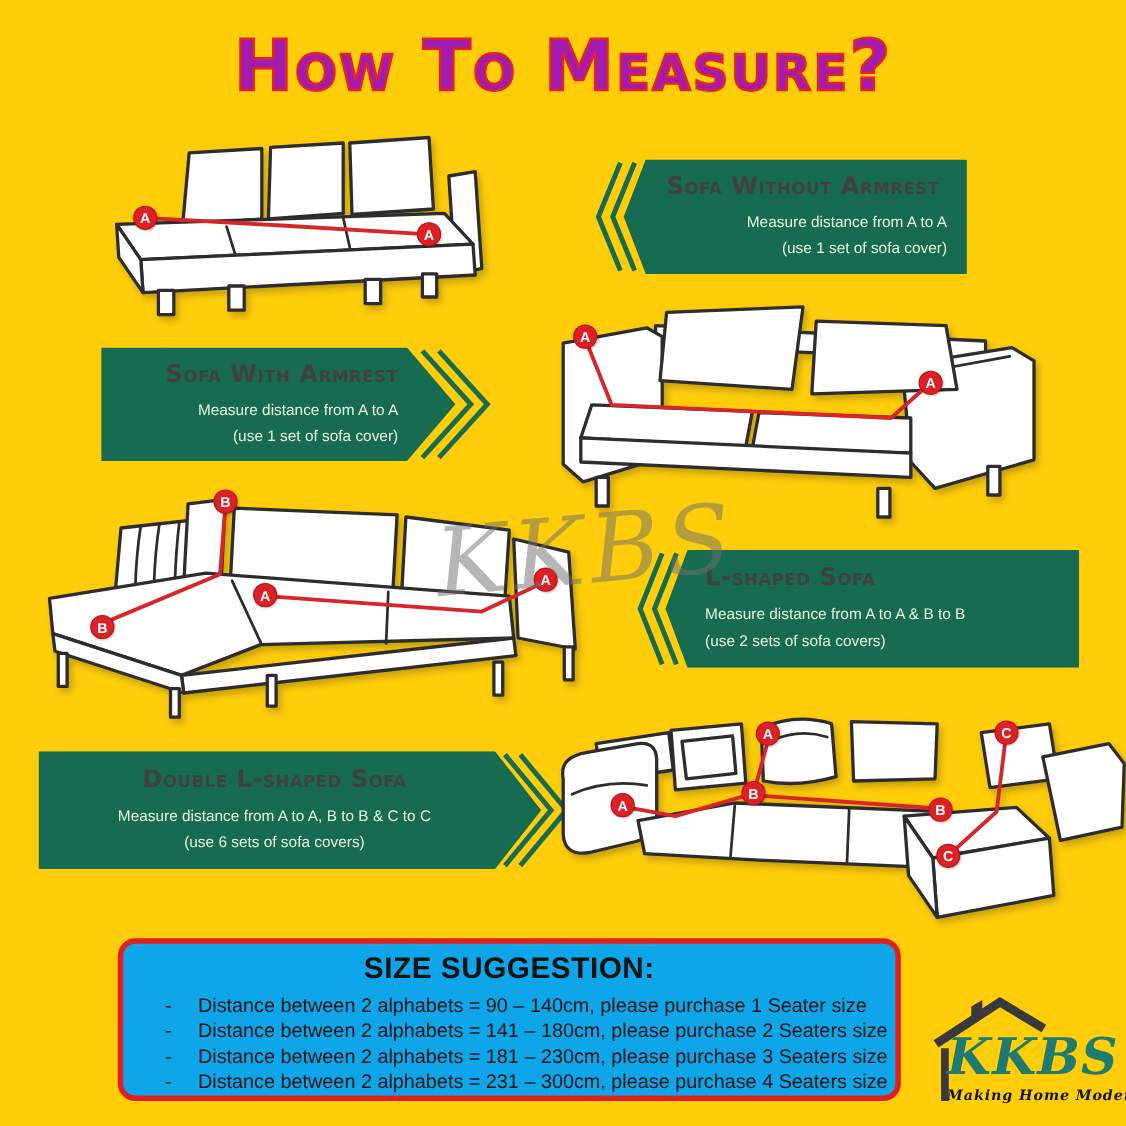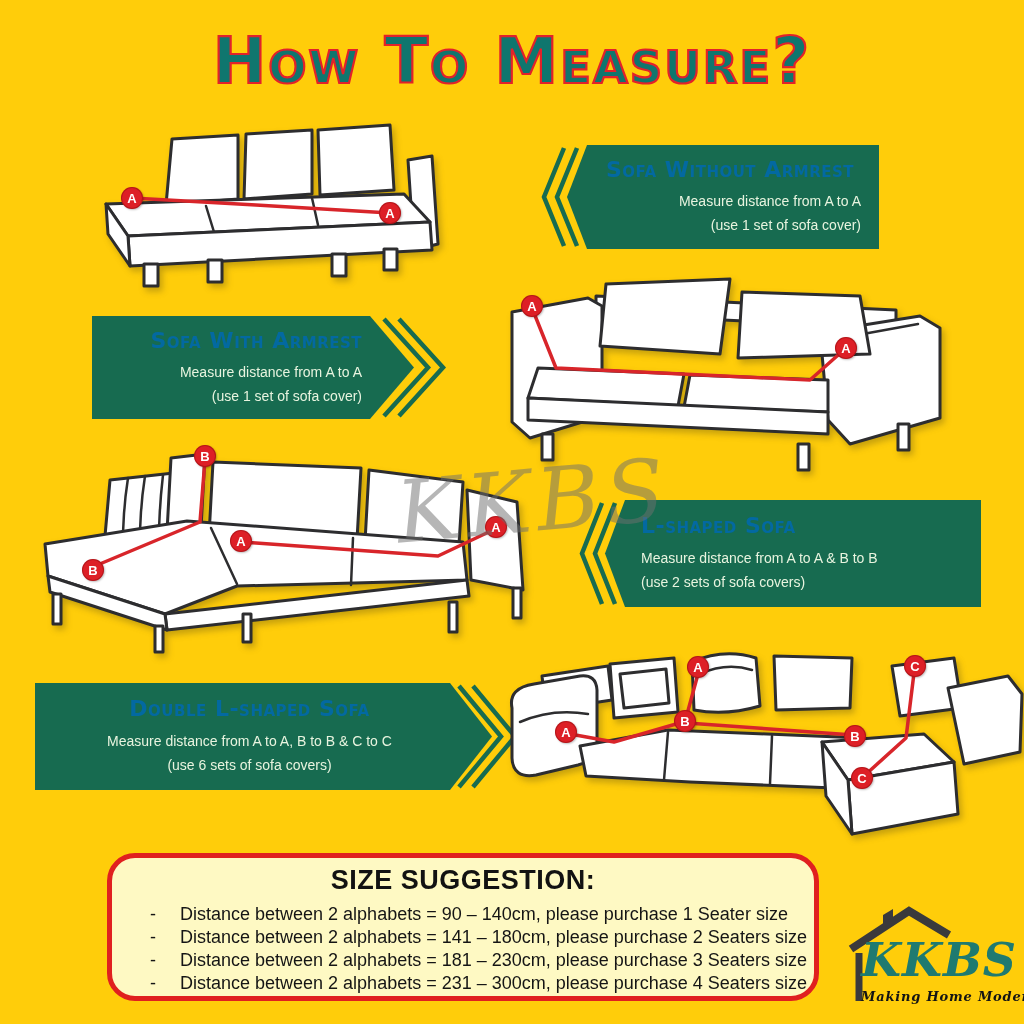--- a/index.html
+++ b/index.html
@@ -8,30 +8,30 @@
     background:#FFCD0A;
     font-family:"Liberation Sans",sans-serif;
   }
   
   .title{
     position:absolute;left:0;top:24px;width:1024px;margin:0;
     text-align:center;
     font-family:"DejaVu Sans",sans-serif;
     font-weight:bold;font-variant:small-caps;
     font-size:64px;letter-spacing:2px;
-    color:#0f766e;-webkit-text-stroke:2.2px #E2222A;
+    color:#a21caf;-webkit-text-stroke:2.2px #E2222A;
   }
   
   .banner{position:absolute;}
   .banner svg.bg{position:absolute;left:0;top:0;width:100%;height:100%;}
   .banner .txt{position:relative;z-index:2;}
   .banner-heading{
     font-family:"DejaVu Sans",sans-serif;
     font-weight:bold;font-variant:small-caps;
-    font-size:22px;letter-spacing:.5px;color:#0369a1;
+    font-size:22px;letter-spacing:.5px;color:#404040;
     line-height:27px;white-space:nowrap;
   }
   .banner-body{
     font-size:14px;line-height:24px;color:#E8F4DF;white-space:nowrap;
   }
   .bg polygon{fill:#176B50;}
   .bg polyline{fill:none;stroke:#176B50;stroke-width:4.5;}
   
   .sofa{position:absolute;}
   .sofa svg{position:absolute;left:0;top:0;
@@ -45,22 +45,22 @@
   .badge{
     position:absolute;z-index:3;width:22px;height:22px;border-radius:50%;
     background:#DD1F26;color:#fff;font-weight:bold;font-size:13px;
     display:flex;align-items:center;justify-content:center;
     box-shadow:inset 0 0 0 1px rgba(110,0,0,.35), 1px 1px 2px rgba(0,0,0,.25);
     font-family:"Liberation Sans",sans-serif;
   }
   
   .size-box{
     position:absolute;left:107px;top:853px;width:712px;height:148px;
-    border:5px solid #E0201F;border-radius:28px;box-sizing:border-box;
-    background:#fef9c3;padding-top:7px;
+    border:5px solid #E0201F;border-radius:16px;box-sizing:border-box;
+    background:#0ea5e9;padding-top:7px;
   }
   .size-title{
     text-align:center;font-weight:bold;font-size:27px;color:#121212;
     letter-spacing:.5px;margin-bottom:7px;
   }
   .size-row{display:flex;padding-left:38px;line-height:23px;
     font-size:18px;color:#151515;}
   .size-row .dash{width:30px;flex:0 0 30px;}
   
   .watermark{

